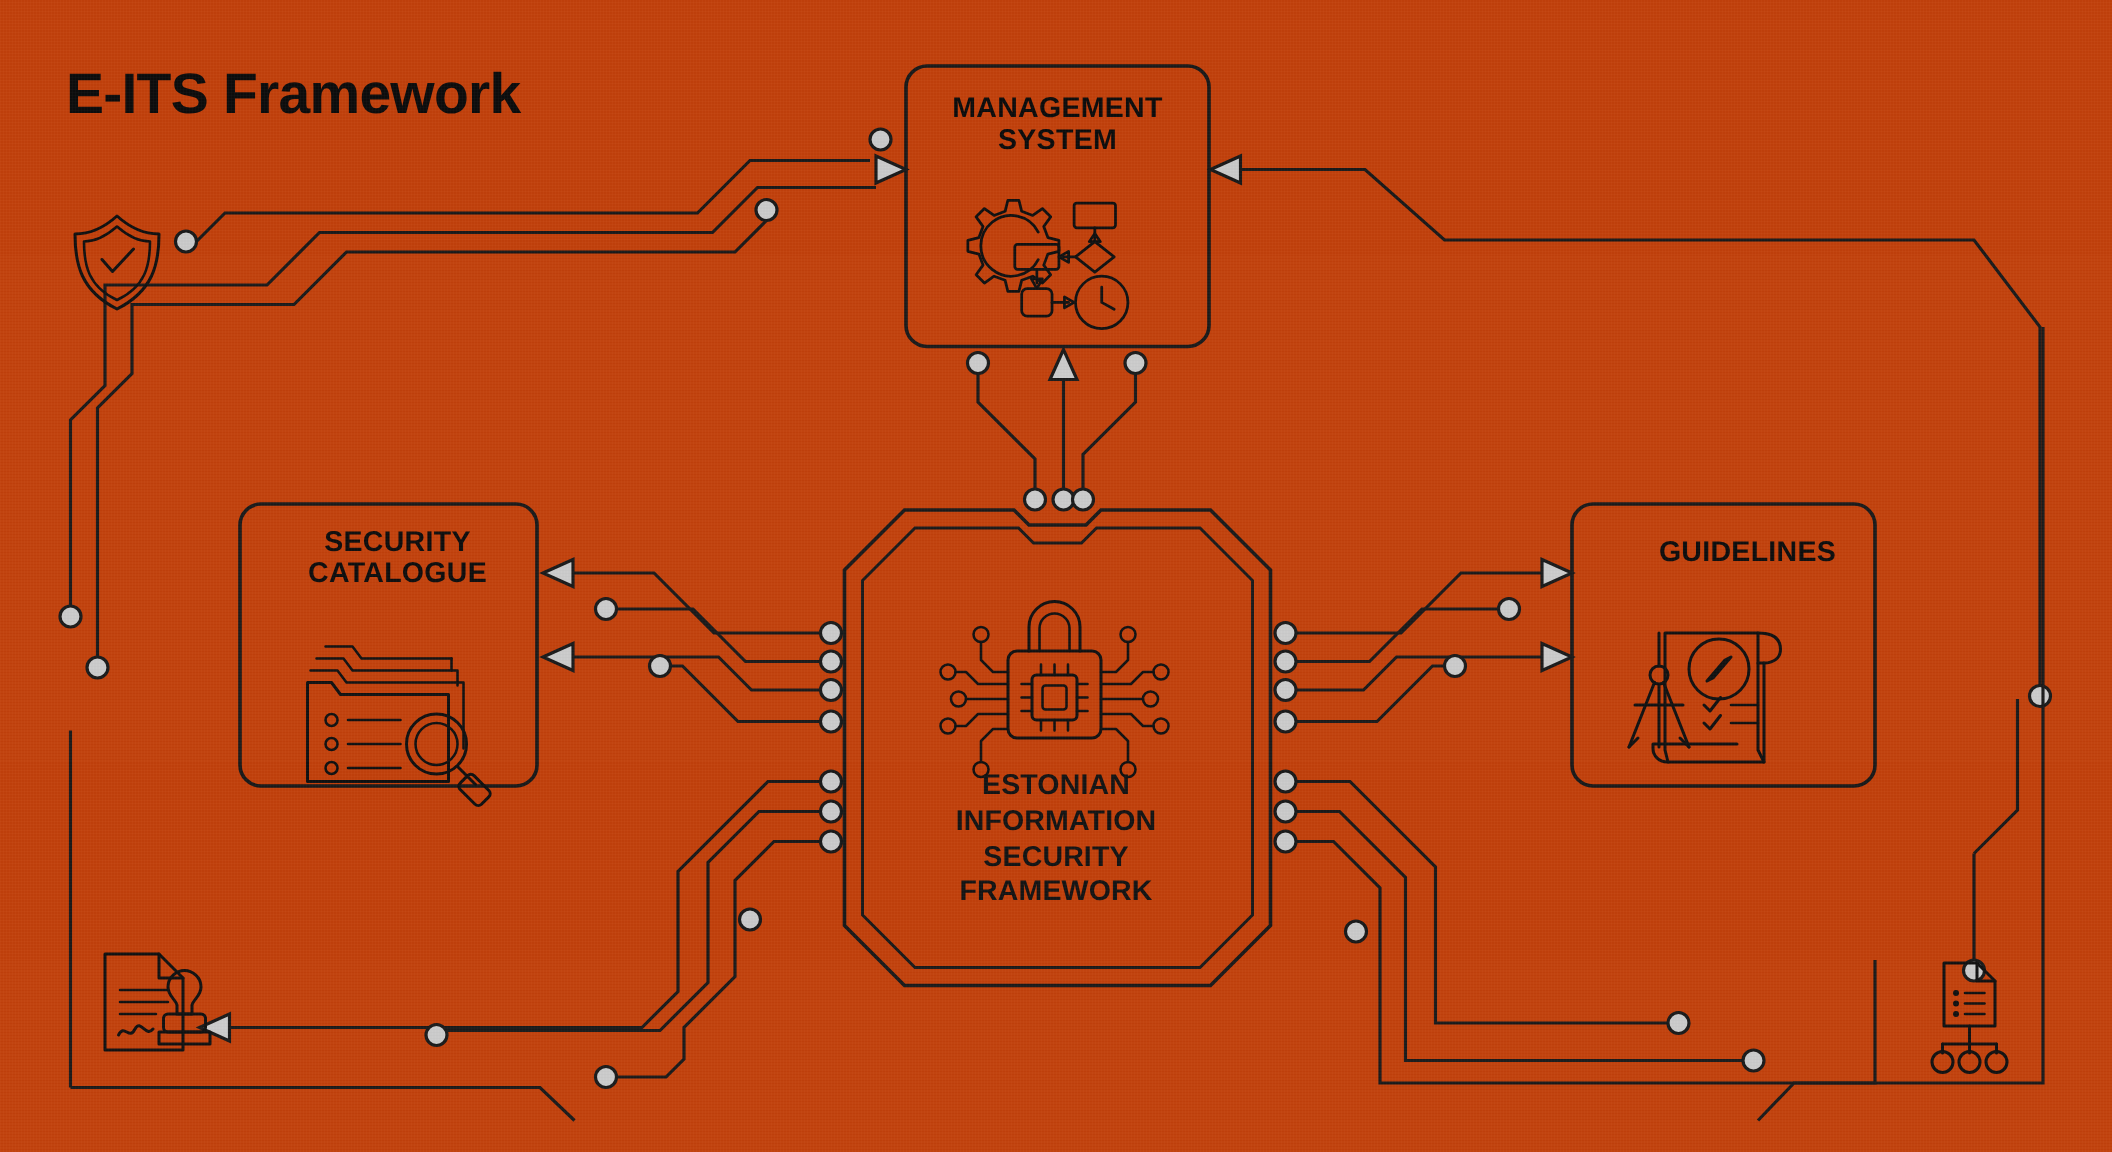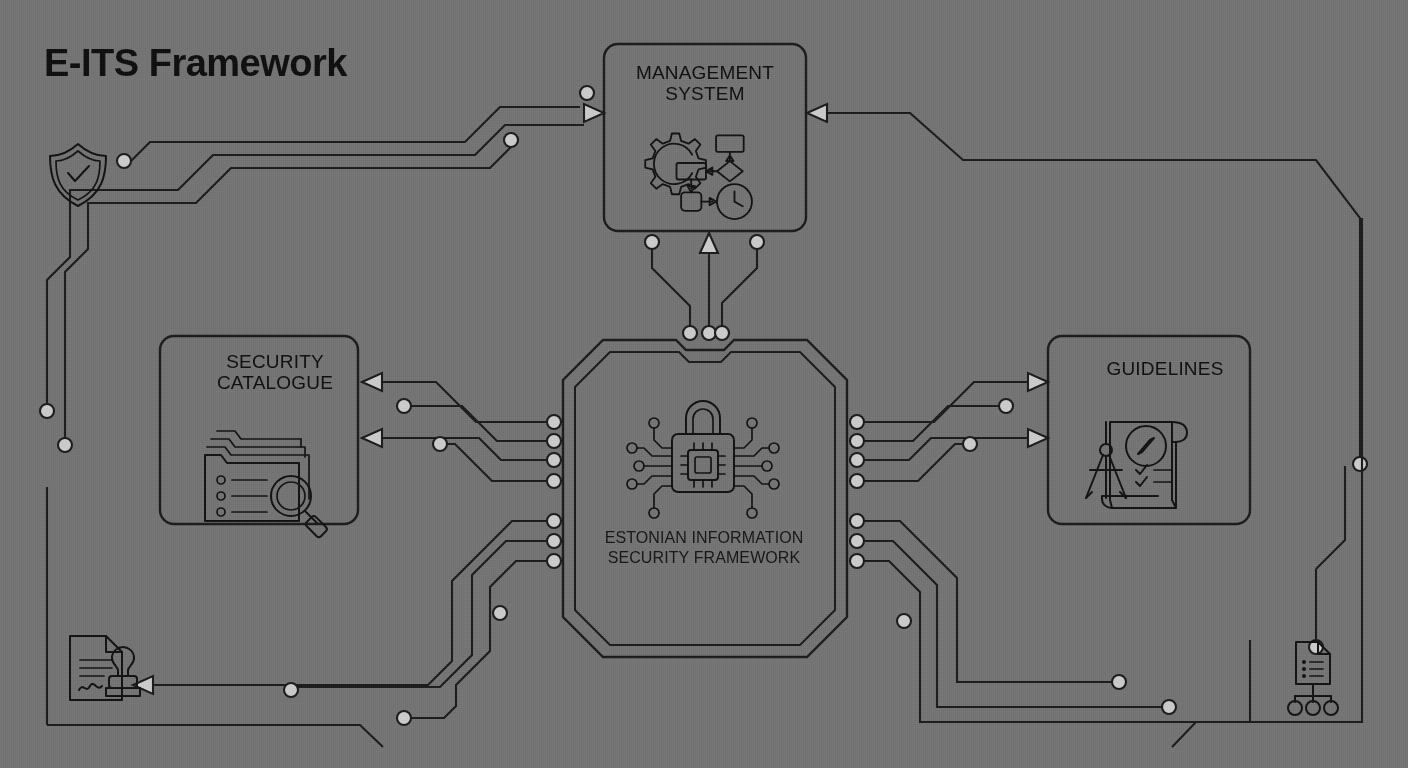--- a/index.html
+++ b/index.html
@@ -5,21 +5,21 @@
 <style>
   html, body {
     margin: 0;
     padding: 0;
     background: #c9c9c9;
   }
   #stage {
     position: relative;
     width: 1408px;
     height: 768px;
-    background: #737373;
+    background: #c2410c;
     overflow: hidden;
     font-family: "Liberation Sans", sans-serif;
   }
   
   #stage::before {
     content: "";
     position: absolute;
     inset: 0;
     pointer-events: none;
     background-image:
@@ -82,32 +82,32 @@
     font-size: 38px;
     font-weight: bold;
     letter-spacing: -0.5px;
     color: #0d0d0d;
     z-index: 4;
     white-space: nowrap;
   }
   .node-label {
     position: absolute;
     text-align: center;
-    font-weight: normal;
+    font-weight: bold;
     color: #0d0d0d;
     z-index: 4;
     line-height: 1.12;
     white-space: pre-line;
   }
   #label-management {
     left: 603px; top: 62px; width: 204px;
     font-size: 19px; letter-spacing: .2px;
   }
   #label-catalogue {
-    left: 161px; top: 351px; width: 228px;
+    left: 151px; top: 351px; width: 228px;
     font-size: 19px; letter-spacing: .2px;
   }
   #label-guidelines {
     left: 1048px; top: 358px; width: 234px;
     font-size: 19px; letter-spacing: .2px;
   }
   #center-wordmark {
     position: absolute;
     left: 590px; top: 512px; width: 228px;
     text-align: center;
@@ -116,23 +116,23 @@
   #center-wordmark .big {
     font-size: 62px;
     font-weight: bold;
     letter-spacing: -1px;
     color: #050505;
     line-height: 1;
     display: block;
   }
   #center-wordmark .sub {
     display: block;
-    margin-top: 16px;
-    font-size: 16px;
-    font-weight: normal;
+    margin-top: 0;
+    font-size: 19px;
+    font-weight: bold;
     letter-spacing: .1px;
     color: #151515;
     line-height: 1.25;
     white-space: pre-line;
   }
 </style>
 </head>
 <body>
 
 <div id="stage">

